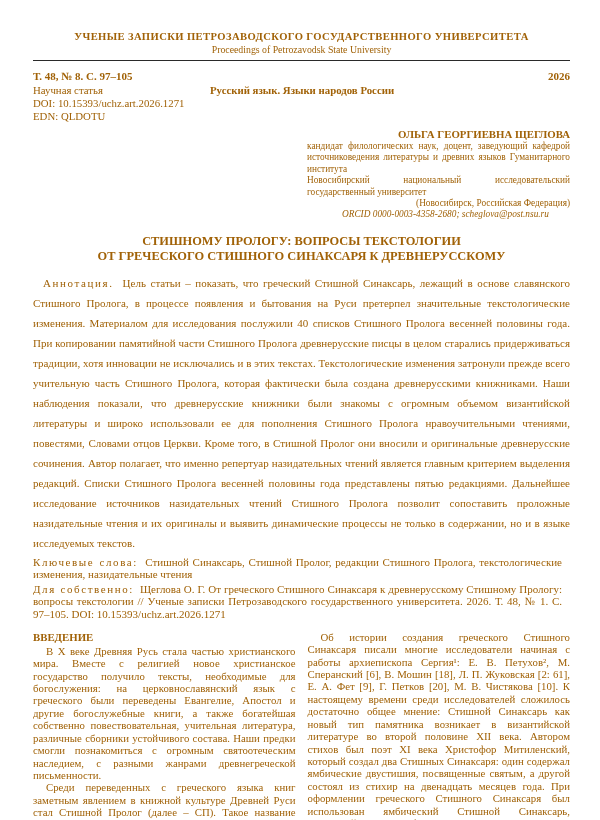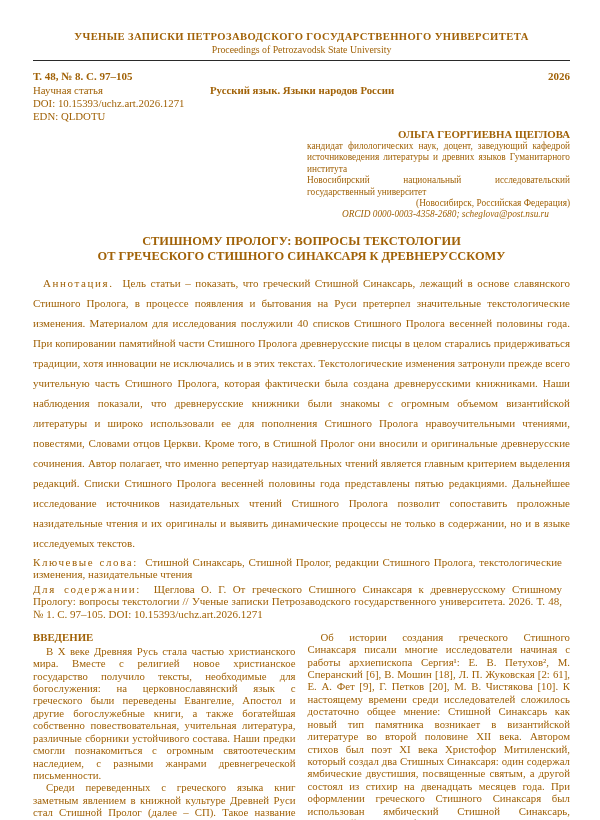--- a/index.html
+++ b/index.html
@@ -94,21 +94,21 @@
 
   <div class="art-title">
     <div>СТИШНОМУ ПРОЛОГУ: ВОПРОСЫ ТЕКСТОЛОГИИ</div>
     <div>ОТ ГРЕЧЕСКОГО СТИШНОГО СИНАКСАРЯ К ДРЕВНЕРУССКОМУ</div>
   </div>
 
   <p class="abstract"><span class="sp-label">Аннотация.</span>&nbsp; <span>Цель статьи – показать, что греческий Стишной Синаксарь, лежащий в основе славянского Стишного Пролога, в процессе появления и бытования на Руси претерпел значительные текстологические изменения. Материалом для исследования послужили 40 списков Стишного Пролога весенней половины года. При копировании памятийной части Стишного Пролога древнерусские писцы в целом старались придерживаться традиции, хотя инновации не исключались и в этих текстах. Текстологические изменения затронули прежде всего учительную часть Стишного Пролога, которая фактически была создана древнерусскими книжниками. Наши наблюдения показали, что древнерусские книжники были знакомы с огромным объемом византийской литературы и широко использовали ее для пополнения Стишного Пролога нравоучительными чтениями, повестями, Словами отцов Церкви. Кроме того, в Стишной Пролог они вносили и оригинальные древнерусские сочинения. Автор полагает, что именно репертуар назидательных чтений является главным критерием выделения редакций. Списки Стишного Пролога весенней половины года представлены пятью редакциями. Дальнейшее исследование источников назидательных чтений Стишного Пролога позволит сопоставить проложные назидательные чтения и их оригиналы и выявить динамические процессы не только в содержании, но и в языке исследуемых текстов.</span></p>
 
   <p class="kw"><span class="sp-label">Ключевые слова:</span>&nbsp; <span>Стишной Синаксарь, Стишной Пролог, редакции Стишного Пролога, текстологические изменения, назидательные чтения</span></p>
 
-  <p class="cit"><span class="sp-label">Для содержании:</span>&nbsp; <span>Щеглова О. Г. От греческого Стишного Синаксаря к древнерусскому Стишному Прологу: вопросы текстологии // Ученые записки Петрозаводского государственного университета. 2026. Т. 48, № 1. С. 97–105. DOI: 10.15393/uchz.art.2026.1271</span></p>
+  <p class="cit"><span class="sp-label">Для собственно:</span>&nbsp; <span>Щеглова О. Г. От греческого Стишного Синаксаря к древнерусскому Стишному Прологу: вопросы текстологии // Ученые записки Петрозаводского государственного университета. 2026. Т. 48, № 1. С. 97–105. DOI: 10.15393/uchz.art.2026.1271</span></p>
 
   <div class="columns">
     <div class="col">
       <h3>ВВЕДЕНИЕ</h3>
       <p>В X веке Древняя Русь стала частью христианского мира. Вместе с религией новое христианское государство получило тексты, необходимые для богослужения: на церковнославянский язык с греческого были переведены Евангелие, Апостол и другие богослужебные книги, а также богатейшая собственно повествовательная, учительная литература, различные сборники устойчивого состава. Наши предки смогли познакомиться с огромным святоотеческим наследием, с разными жанрами древнегреческой письменности.</p>
       <p>Среди переведенных с греческого языка книг заметным явлением в книжной культуре Древней Руси стал Стишной Пролог (далее – СП). Такое название получил у славян греческий Стишной Синаксарь, переведенный южными славянами в XIV веке.</p>
       <div class="copyright">© Щеглова О. Г., 2026</div>
     </div>
     <div class="col">
       <p>Об истории создания греческого Стишного Синаксаря писали многие исследователи начиная с работы архиепископа Сергия¹: Е. В. Петухов², М. Сперанский [6], В. Мошин [18], Л. П. Жуковская [2: 61], Е. А. Фет [9], Г. Петков [20], М. В. Чистякова [10]. К настоящему времени среди исследователей сложилось достаточно общее мнение: Стишной Синаксарь как новый тип памятника возникает в византийской литературе во второй половине XII века. Автором стихов был поэт XI века Христофор Митиленский, который создал два Стишных Синаксаря: один содержал ямбические двустишия, посвященные святым, а другой состоял из стихир на двенадцать месяцев года. При оформлении греческого Стишного Синаксаря был использован ямбический Стишной Синаксарь, созданный Христофором Митиленским [17], возникновение Стишного Си-</p>

